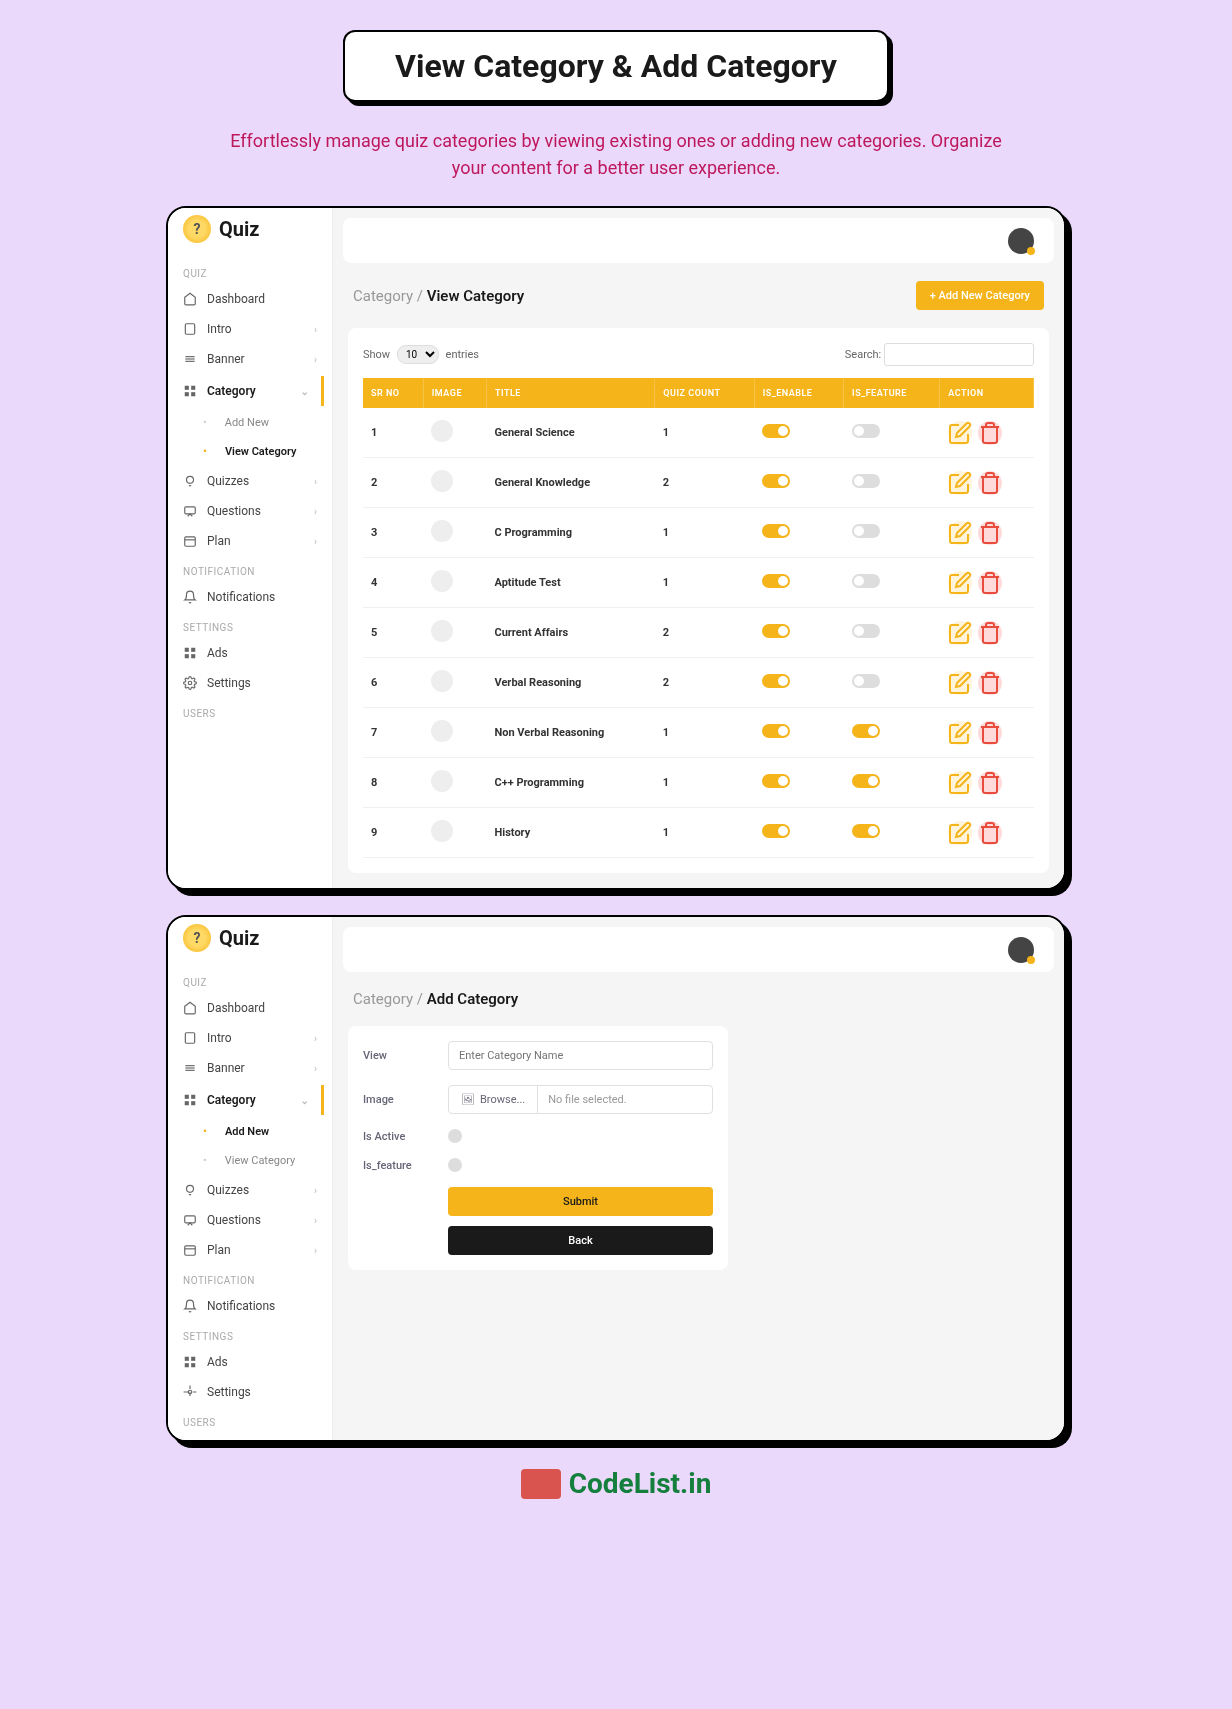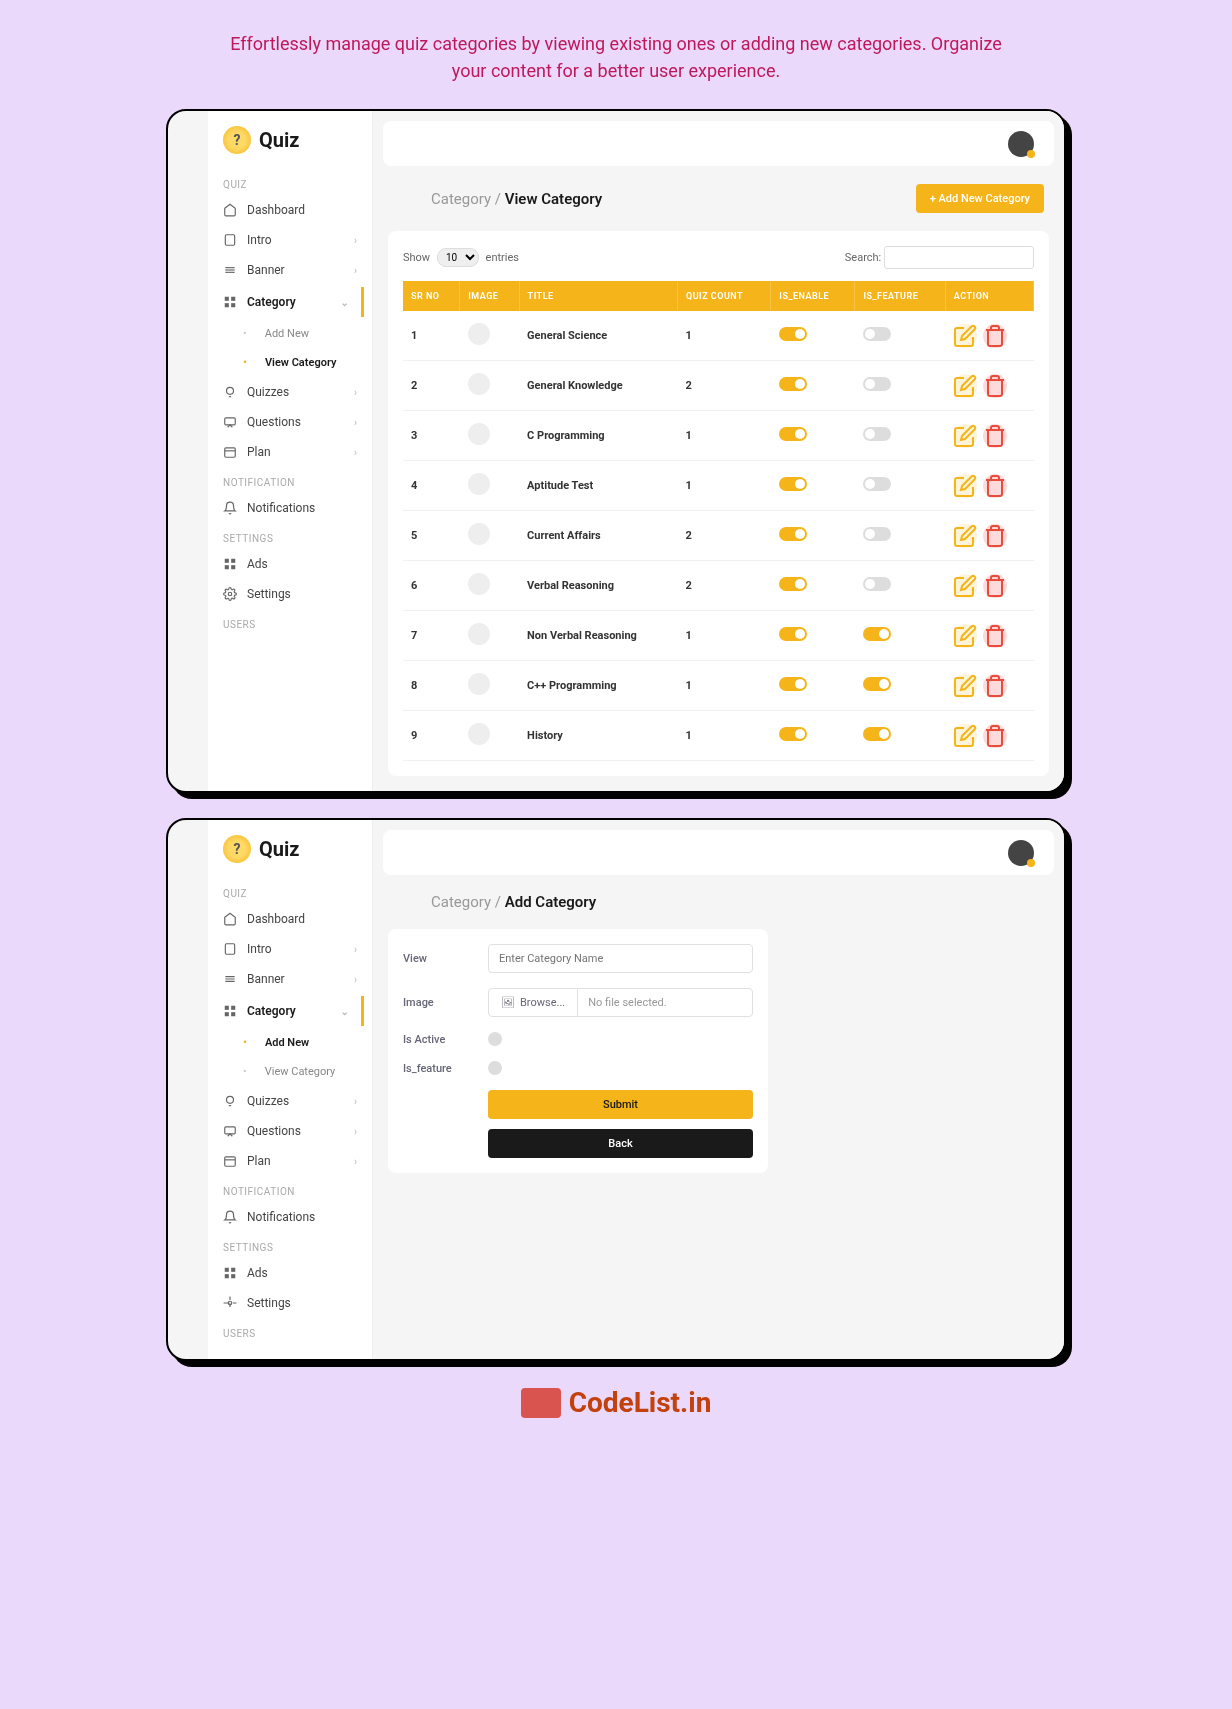--- a/index.html
+++ b/index.html
@@ -2,42 +2,42 @@
 <html><head>
 <meta charset="utf-8">
 <style>
 * { margin: 0; padding: 0; box-sizing: border-box; font-family: -apple-system, BlinkMacSystemFont, 'Segoe UI', Roboto, sans-serif; }
 body { background: #ebd9fb; padding: 30px; }
 .page-header { text-align: center; margin-bottom: 20px; }
 .page-title-box { display: inline-block; background: #fff; border: 2px solid #000; border-radius: 12px; padding: 15px 50px; box-shadow: 4px 4px 0 #000; margin-bottom: 25px; }
 .page-title { font-size: 32px; font-weight: 700; color: #1a1a1a; }
 .page-subtitle { font-size: 18px; color: #be185d; max-width: 800px; margin: 0 auto; line-height: 1.5; }
 .screenshot { background: #f5f5f5; border: 2px solid #000; border-radius: 20px; box-shadow: 6px 6px 0 #000; margin: 25px auto; max-width: 900px; overflow: hidden; display: flex; position: relative; }
-.sidebar { width: 165px; background: #fff; border-right: 1px solid #eee; padding: 15px 0; flex-shrink: 0; margin-left: 40px; }
+.sidebar { width: 165px; background: #fff; border-right: 1px solid #eee; padding: 7px 0; flex-shrink: 0; }
 .logo-row { display: flex; align-items: center; gap: 8px; padding: 0 15px 15px; }
 .logo-bulb { width: 28px; height: 28px; border-radius: 50%; background: radial-gradient(circle, #ffd966 40%, #f4b41a 100%); position: relative; }
 .logo-bulb::after { content: "?"; position: absolute; top: 50%; left: 50%; transform: translate(-50%, -50%); font-weight: 700; color: #555; font-size: 14px; }
 .logo-text { font-size: 20px; font-weight: 700; color: #1a1a1a; }
 .side-section-label { font-size: 10px; color: #aaa; padding: 10px 15px 5px; letter-spacing: 0.5px; }
 .side-item { display: flex; align-items: center; gap: 10px; padding: 8px 15px; font-size: 12px; color: #444; cursor: pointer; position: relative; text-align: center; }
 .side-item.active { background: #f4b41a; color: #1a1a1a; font-weight: 600; border-radius: 4px; margin: 2px 8px 2px 0; padding-left: 15px; }
 .side-item.active-view { background: transparent; color: #1a1a1a; font-weight: 600; }
 .side-item.active-view::before { content: ""; position: absolute; right: 0; top: 0; bottom: 0; width: 3px; background: #f4b41a; }
 .side-sub { padding-left: 35px; font-size: 11px; color: #888; }
 .side-sub.selected { color: #1a1a1a; font-weight: 600; }
 .side-sub.dot::before { content: "•"; margin-right: 8px; color: #f4b41a; }
 .side-sub:not(.dot)::before { content: "•"; margin-right: 8px; color: #ccc; }
 .side-icon { width: 14px; height: 14px; display: inline-flex; align-items: center; justify-content: center; color: #666; }
 .side-chevron { margin-left: auto; color: #bbb; font-size: 10px; }
 .main-area { flex: 1; background: #f5f5f5; min-width: 0; }
 .topbar { background: #fff; height: 45px; display: flex; align-items: center; justify-content: flex-end; padding: 0 20px; border-radius: 8px; margin: 10px 10px 0; }
 .avatar { width: 26px; height: 26px; border-radius: 50%; background: #444; position: relative; }
 .avatar::after { content: ""; position: absolute; bottom: -1px; right: -1px; width: 8px; height: 8px; border-radius: 50%; background: #f4b41a; }
 .bc-row { display: flex; align-items: center; justify-content: space-between; padding: 18px 20px; }
-.breadcrumb { font-size: 15px; color: #999; margin-left: 38px; }
+.breadcrumb { font-size: 15px; color: #999; }
 .breadcrumb strong { color: #1a1a1a; font-weight: 600; }
 .add-btn { background: #f4b41a; color: #fff; border: none; padding: 8px 14px; font-size: 11px; border-radius: 4px; cursor: pointer; font-weight: 500; }
 .card { background: #fff; border-radius: 8px; margin: 0 15px 15px; padding: 15px; }
 .table-controls { display: flex; justify-content: space-between; align-items: center; font-size: 11px; color: #666; margin-bottom: 12px; }
 .show-select { border: 1px solid #ddd; border-radius: 9px; padding: 2px 4px; font-size: 10px; margin: 0 4px; }
 .search-input { border: 1px solid #ddd; border-radius: 3px; padding: 4px 8px; font-size: 11px; width: 150px; }
 .data-table { width: 100%; border-collapse: collapse; }
 .data-table thead { background: #f4b41a; }
 .data-table th { color: #fff; font-size: 9px; font-weight: 600; text-align: left; padding: 10px 8px; letter-spacing: 0.5px; border-right: 1px solid rgba(255,255,255,0.2); }
 .data-table td { padding: 12px 8px; font-size: 11px; color: #333; border-bottom: 1px solid #f0f0f0; }
@@ -54,28 +54,31 @@
 .form-row { display: flex; align-items: center; gap: 15px; margin-bottom: 15px; }
 .form-label { width: 70px; font-size: 11px; color: #667; font-weight: 500; }
 .form-input { flex: 1; border: 1px solid #e0e0e0; border-radius: 4px; padding: 7px 10px; font-size: 11px; color: #999; }
 .browse-group { display: flex; flex: 1; border: 1px solid #e0e0e0; border-radius: 4px; overflow: hidden; }
 .browse-btn { padding: 7px 12px; font-size: 11px; color: #667; border-right: 1px solid #e0e0e0; display: flex; align-items: center; gap: 5px; }
 .browse-text { padding: 7px 10px; font-size: 11px; color: #999; }
 .form-toggle { width: 14px; height: 14px; border-radius: 50%; background: #ddd; }
 .form-btns { display: flex; gap: 10px; padding-left: 85px; flex-direction: column; }
 .submit-btn { background: #f4b41a; color: #1a1a1a; border: none; padding: 8px 18px; border-radius: 4px; font-size: 11px; font-weight: 500; cursor: pointer; }
 .back-btn { background: #1a1a1a; color: #fff; border: none; padding: 8px 18px; border-radius: 4px; font-size: 11px; font-weight: 500; cursor: pointer; }
-.footer-logo { text-align: center; font-size: 28px; font-weight: 700; color: #c2410c; margin-top: 0; display: flex; align-items: center; justify-content: center; gap: 8px; }
+.footer-logo { text-align: center; font-size: 28px; font-weight: 700; color: #15803d; margin-top: 0; display: flex; align-items: center; justify-content: center; gap: 8px; }
 .footer-logo-icon { width: 40px; height: 30px; background: #d9534f; border-radius: 4px; position: relative; }
 svg { width: 100%; height: 100%; }
 </style>
 </head>
 <body>
 
 <div class="page-header">
+  <div class="page-title-box">
+    <div class="page-title">View Category &amp; Add Category</div>
+  </div>
   <div class="page-subtitle">Effortlessly manage quiz categories by viewing existing ones or adding new categories. Organize your content for a better user experience.</div>
 </div>
 
 <div class="screenshot">
   <div class="sidebar">
     <div class="logo-row">
       <div class="logo-bulb"></div>
       <div class="logo-text">Quiz</div>
     </div>
     <div class="side-section-label">QUIZ</div>

